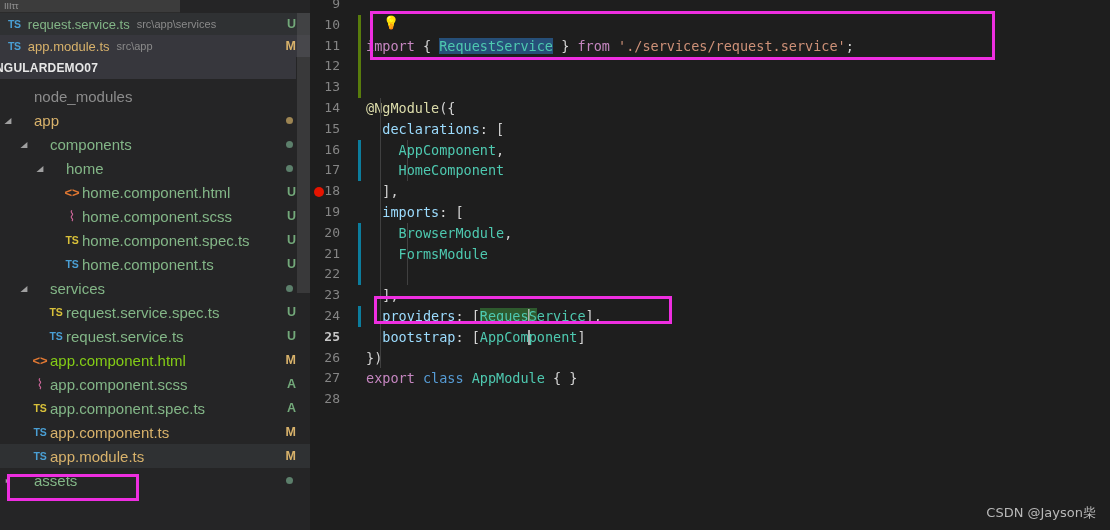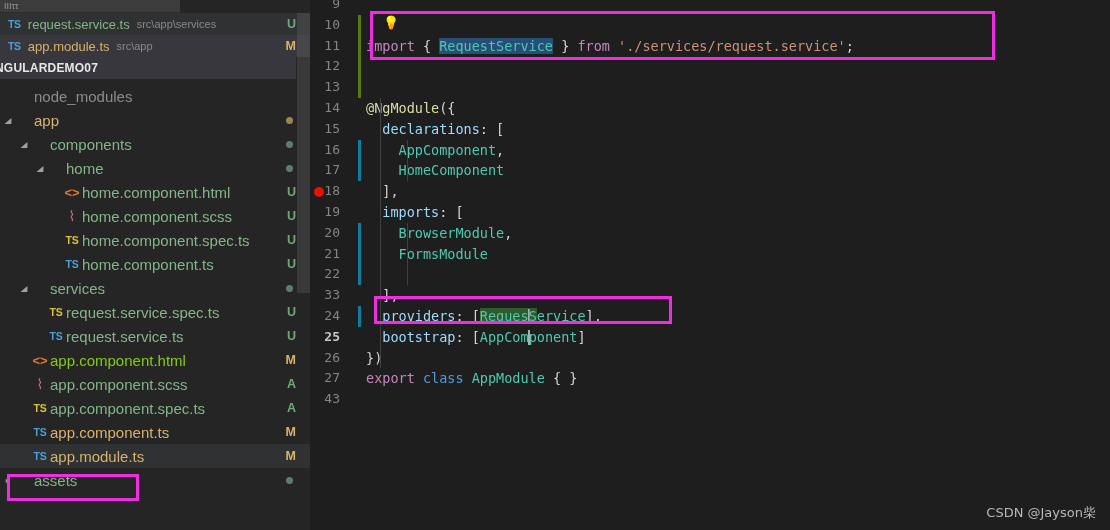--- a/index.html
+++ b/index.html
@@ -333,26 +333,26 @@
         <div class="cline"><span class="lnum">13</span><span class="gutterbar added"></span><span class="ctext"></span></div>
         <div class="cline"><span class="lnum">14</span><span class="ctext"><span class="k-deco">@NgModule</span><span class="k-plain">(</span><span class="k-plain">{</span></span><span class="indent-guide" style="left: 70px;"></span></div>
         <div class="cline"><span class="lnum">15</span><span class="ctext"><span class="k-plain">  </span><span class="k-prop">declarations</span><span class="k-plain">:</span><span class="k-plain"> </span><span class="k-plain">[</span></span><span class="indent-guide" style="left: 70px;"></span></div>
         <div class="cline"><span class="lnum">16</span><span class="gutterbar modified"></span><span class="ctext"><span class="k-plain">    </span><span class="k-type">AppComponent</span><span class="k-plain">,</span></span><span class="indent-guide" style="left: 70px;"></span><span class="indent-guide" style="left: 97px;"></span></div>
         <div class="cline"><span class="lnum">17</span><span class="gutterbar modified"></span><span class="ctext"><span class="k-plain">    </span><span class="k-type">HomeComponent</span></span><span class="indent-guide" style="left: 70px;"></span><span class="indent-guide" style="left: 97px;"></span></div>
         <div class="cline"><span class="lnum">18</span><span class="bp"></span><span class="ctext"><span class="k-plain">  </span><span class="k-plain">]</span><span class="k-plain">,</span></span><span class="indent-guide" style="left: 70px;"></span></div>
         <div class="cline"><span class="lnum">19</span><span class="ctext"><span class="k-plain">  </span><span class="k-prop">imports</span><span class="k-plain">:</span><span class="k-plain"> </span><span class="k-plain">[</span></span><span class="indent-guide" style="left: 70px;"></span></div>
         <div class="cline"><span class="lnum">20</span><span class="gutterbar modified"></span><span class="ctext"><span class="k-plain">    </span><span class="k-type">BrowserModule</span><span class="k-plain">,</span></span><span class="indent-guide" style="left: 70px;"></span><span class="indent-guide" style="left: 97px;"></span></div>
         <div class="cline"><span class="lnum">21</span><span class="gutterbar modified"></span><span class="ctext"><span class="k-plain">    </span><span class="k-type">FormsModule</span></span><span class="indent-guide" style="left: 70px;"></span><span class="indent-guide" style="left: 97px;"></span></div>
         <div class="cline"><span class="lnum">22</span><span class="gutterbar modified"></span><span class="ctext"></span><span class="indent-guide" style="left: 70px;"></span><span class="indent-guide" style="left: 97px;"></span></div>
-        <div class="cline"><span class="lnum">33</span><span class="ctext"><span class="k-plain">  </span><span class="k-plain">]</span><span class="k-plain">,</span></span><span class="indent-guide" style="left: 70px;"></span></div>
+        <div class="cline"><span class="lnum">23</span><span class="ctext"><span class="k-plain">  </span><span class="k-plain">]</span><span class="k-plain">,</span></span><span class="indent-guide" style="left: 70px;"></span></div>
         <div class="cline"><span class="lnum">24</span><span class="gutterbar modified"></span><span class="ctext"><span class="k-plain">  </span><span class="k-prop">providers</span><span class="k-plain">:</span><span class="k-plain"> </span><span class="k-plain">[</span><span class="k-type"><span class="grn-hl">Reques</span><span class="caret"></span><span class="grn-hl">S</span>ervice</span><span class="k-plain">]</span><span class="k-plain">,</span></span><span class="indent-guide" style="left: 70px;"></span></div>
         <div class="cline active"><span class="lnum">25</span><span class="ctext"><span class="k-plain">  </span><span class="k-prop">bootstrap</span><span class="k-plain">:</span><span class="k-plain"> </span><span class="k-plain">[</span><span class="k-type">AppCom<span class="caret"></span>ponent</span><span class="k-plain">]</span></span><span class="indent-guide" style="left: 70px;"></span></div>
         <div class="cline"><span class="lnum">26</span><span class="ctext"><span class="k-plain">}</span><span class="k-plain">)</span></span><span class="indent-guide" style="left: 70px;"></span></div>
         <div class="cline"><span class="lnum">27</span><span class="ctext"><span class="k-import">export</span><span class="k-plain"> </span><span class="k-class">class</span><span class="k-plain"> </span><span class="k-type">AppModule</span><span class="k-plain"> </span><span class="k-plain">{</span><span class="k-plain"> </span><span class="k-plain">}</span></span></div>
-        <div class="cline"><span class="lnum">43</span><span class="ctext"></span></div>
+        <div class="cline"><span class="lnum">28</span><span class="ctext"></span></div>
       </div>
 
     <div class="pink-box-import"></div>
     <div class="pink-box-providers"></div>
 
     <div class="watermark">CSDN @Jayson柴</div>
   </div>
 
 </div>
 

